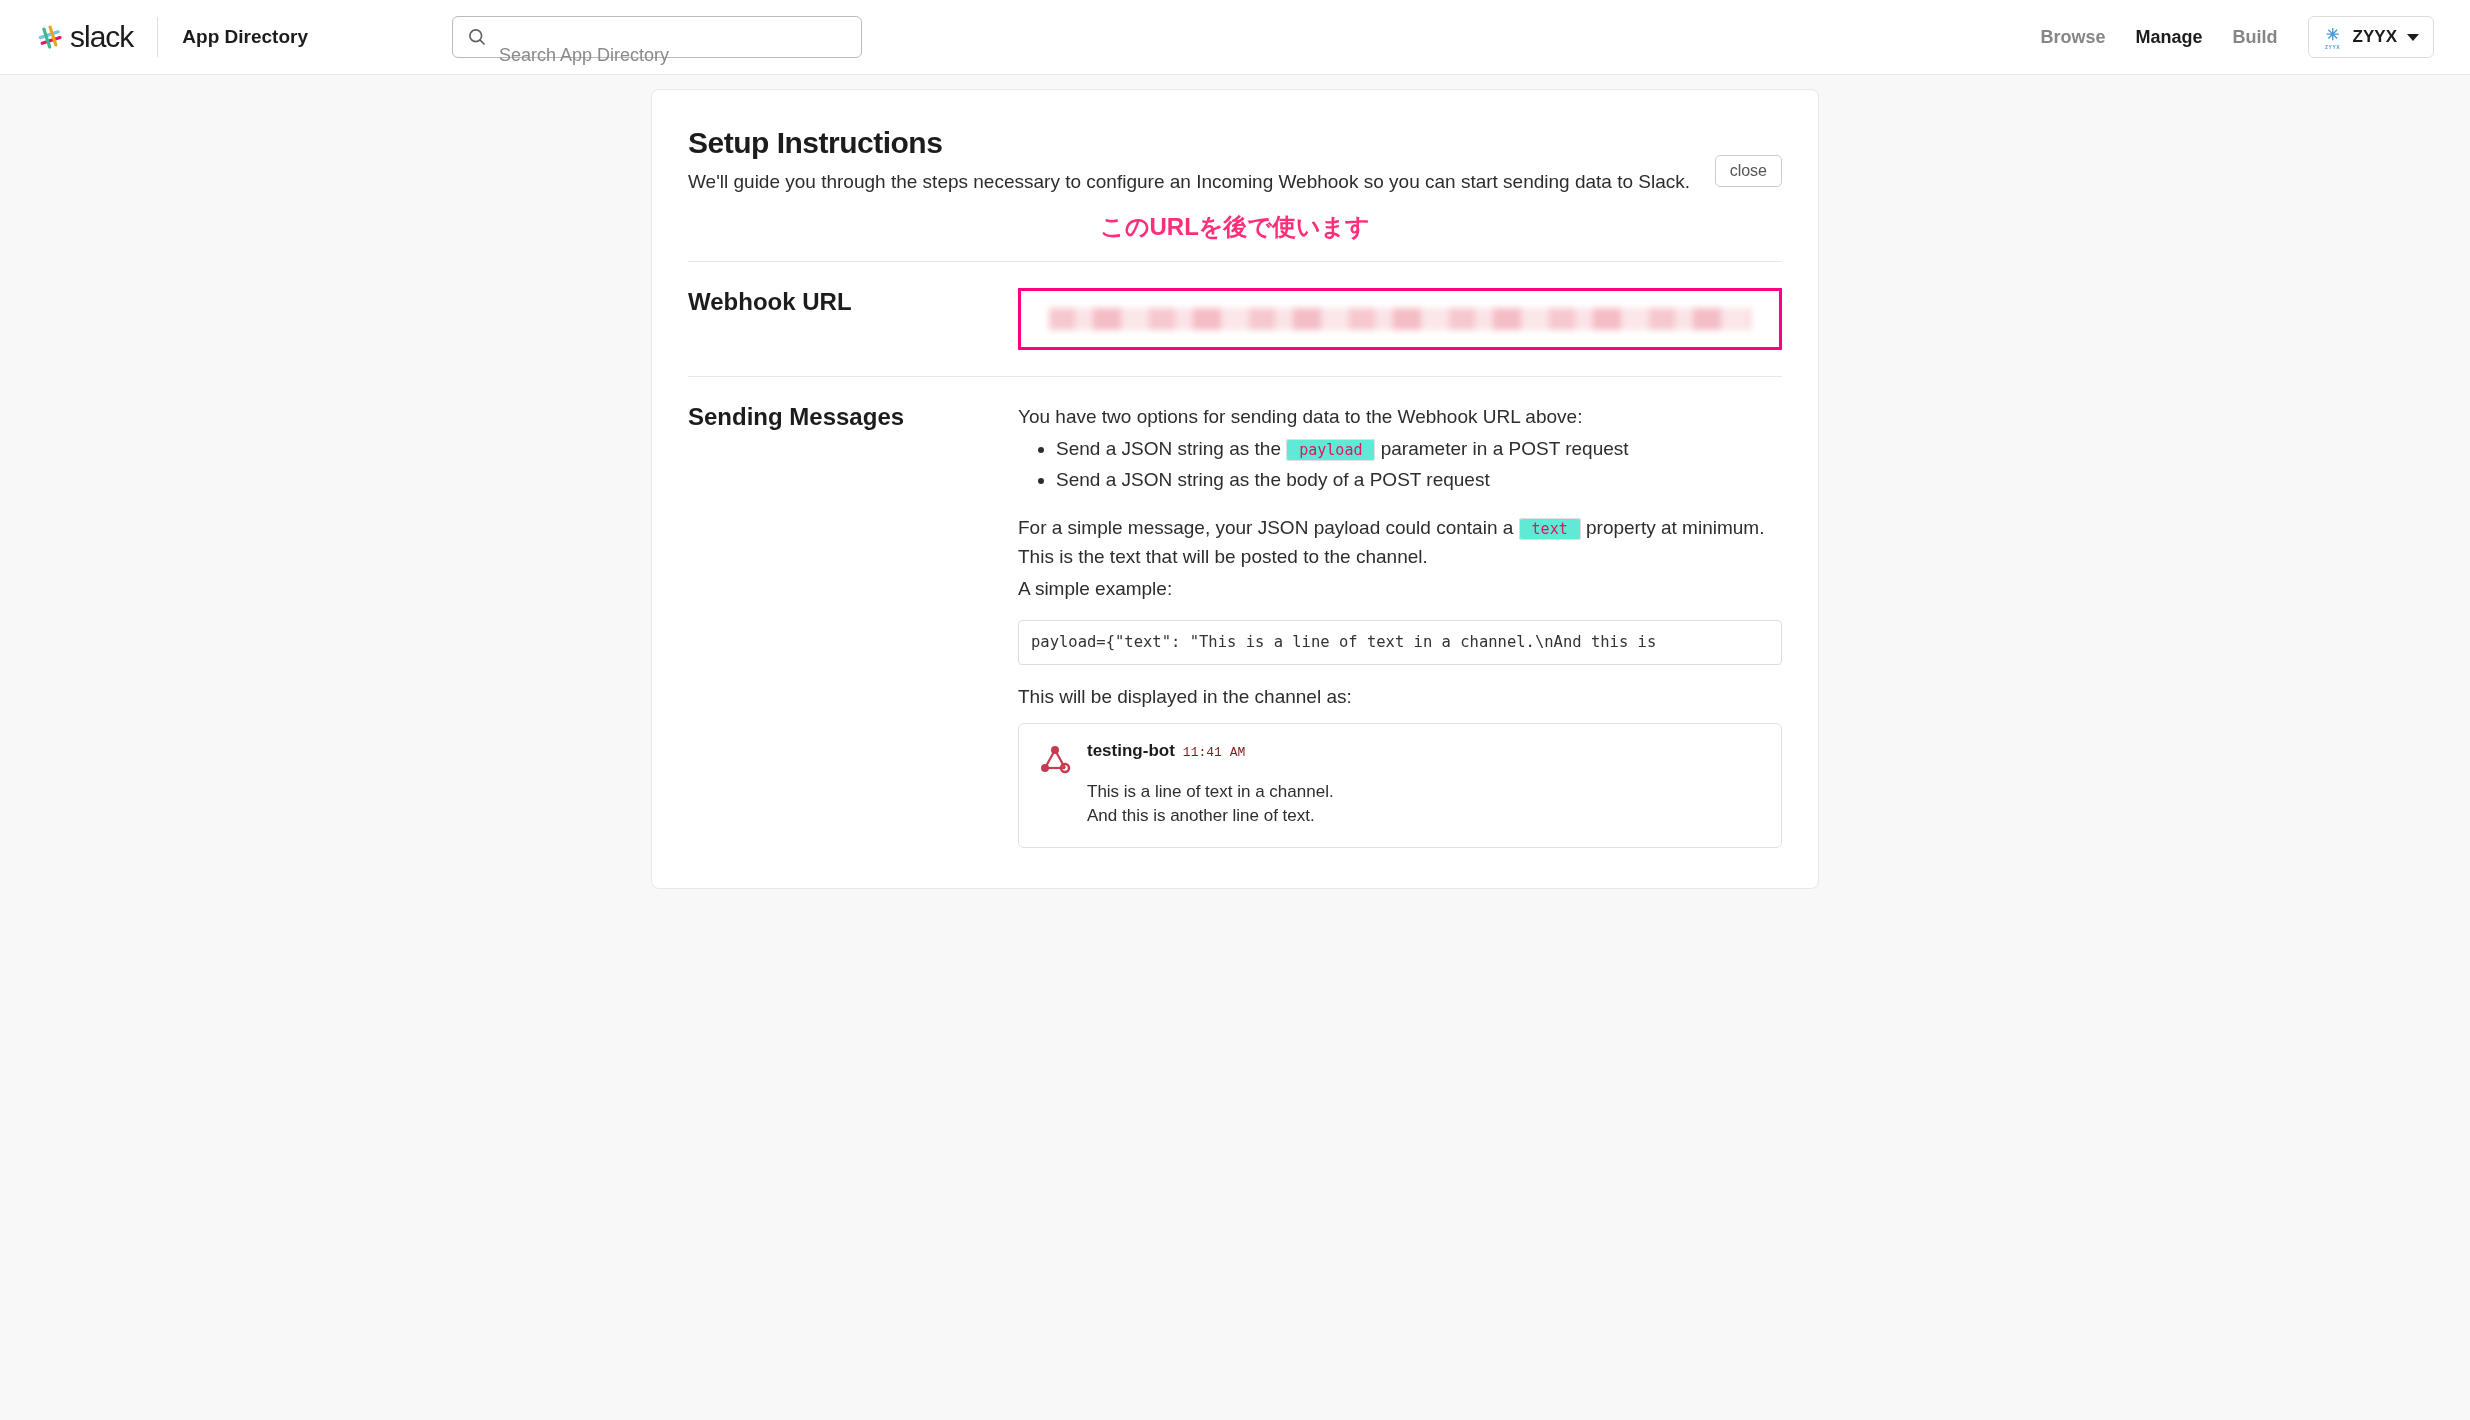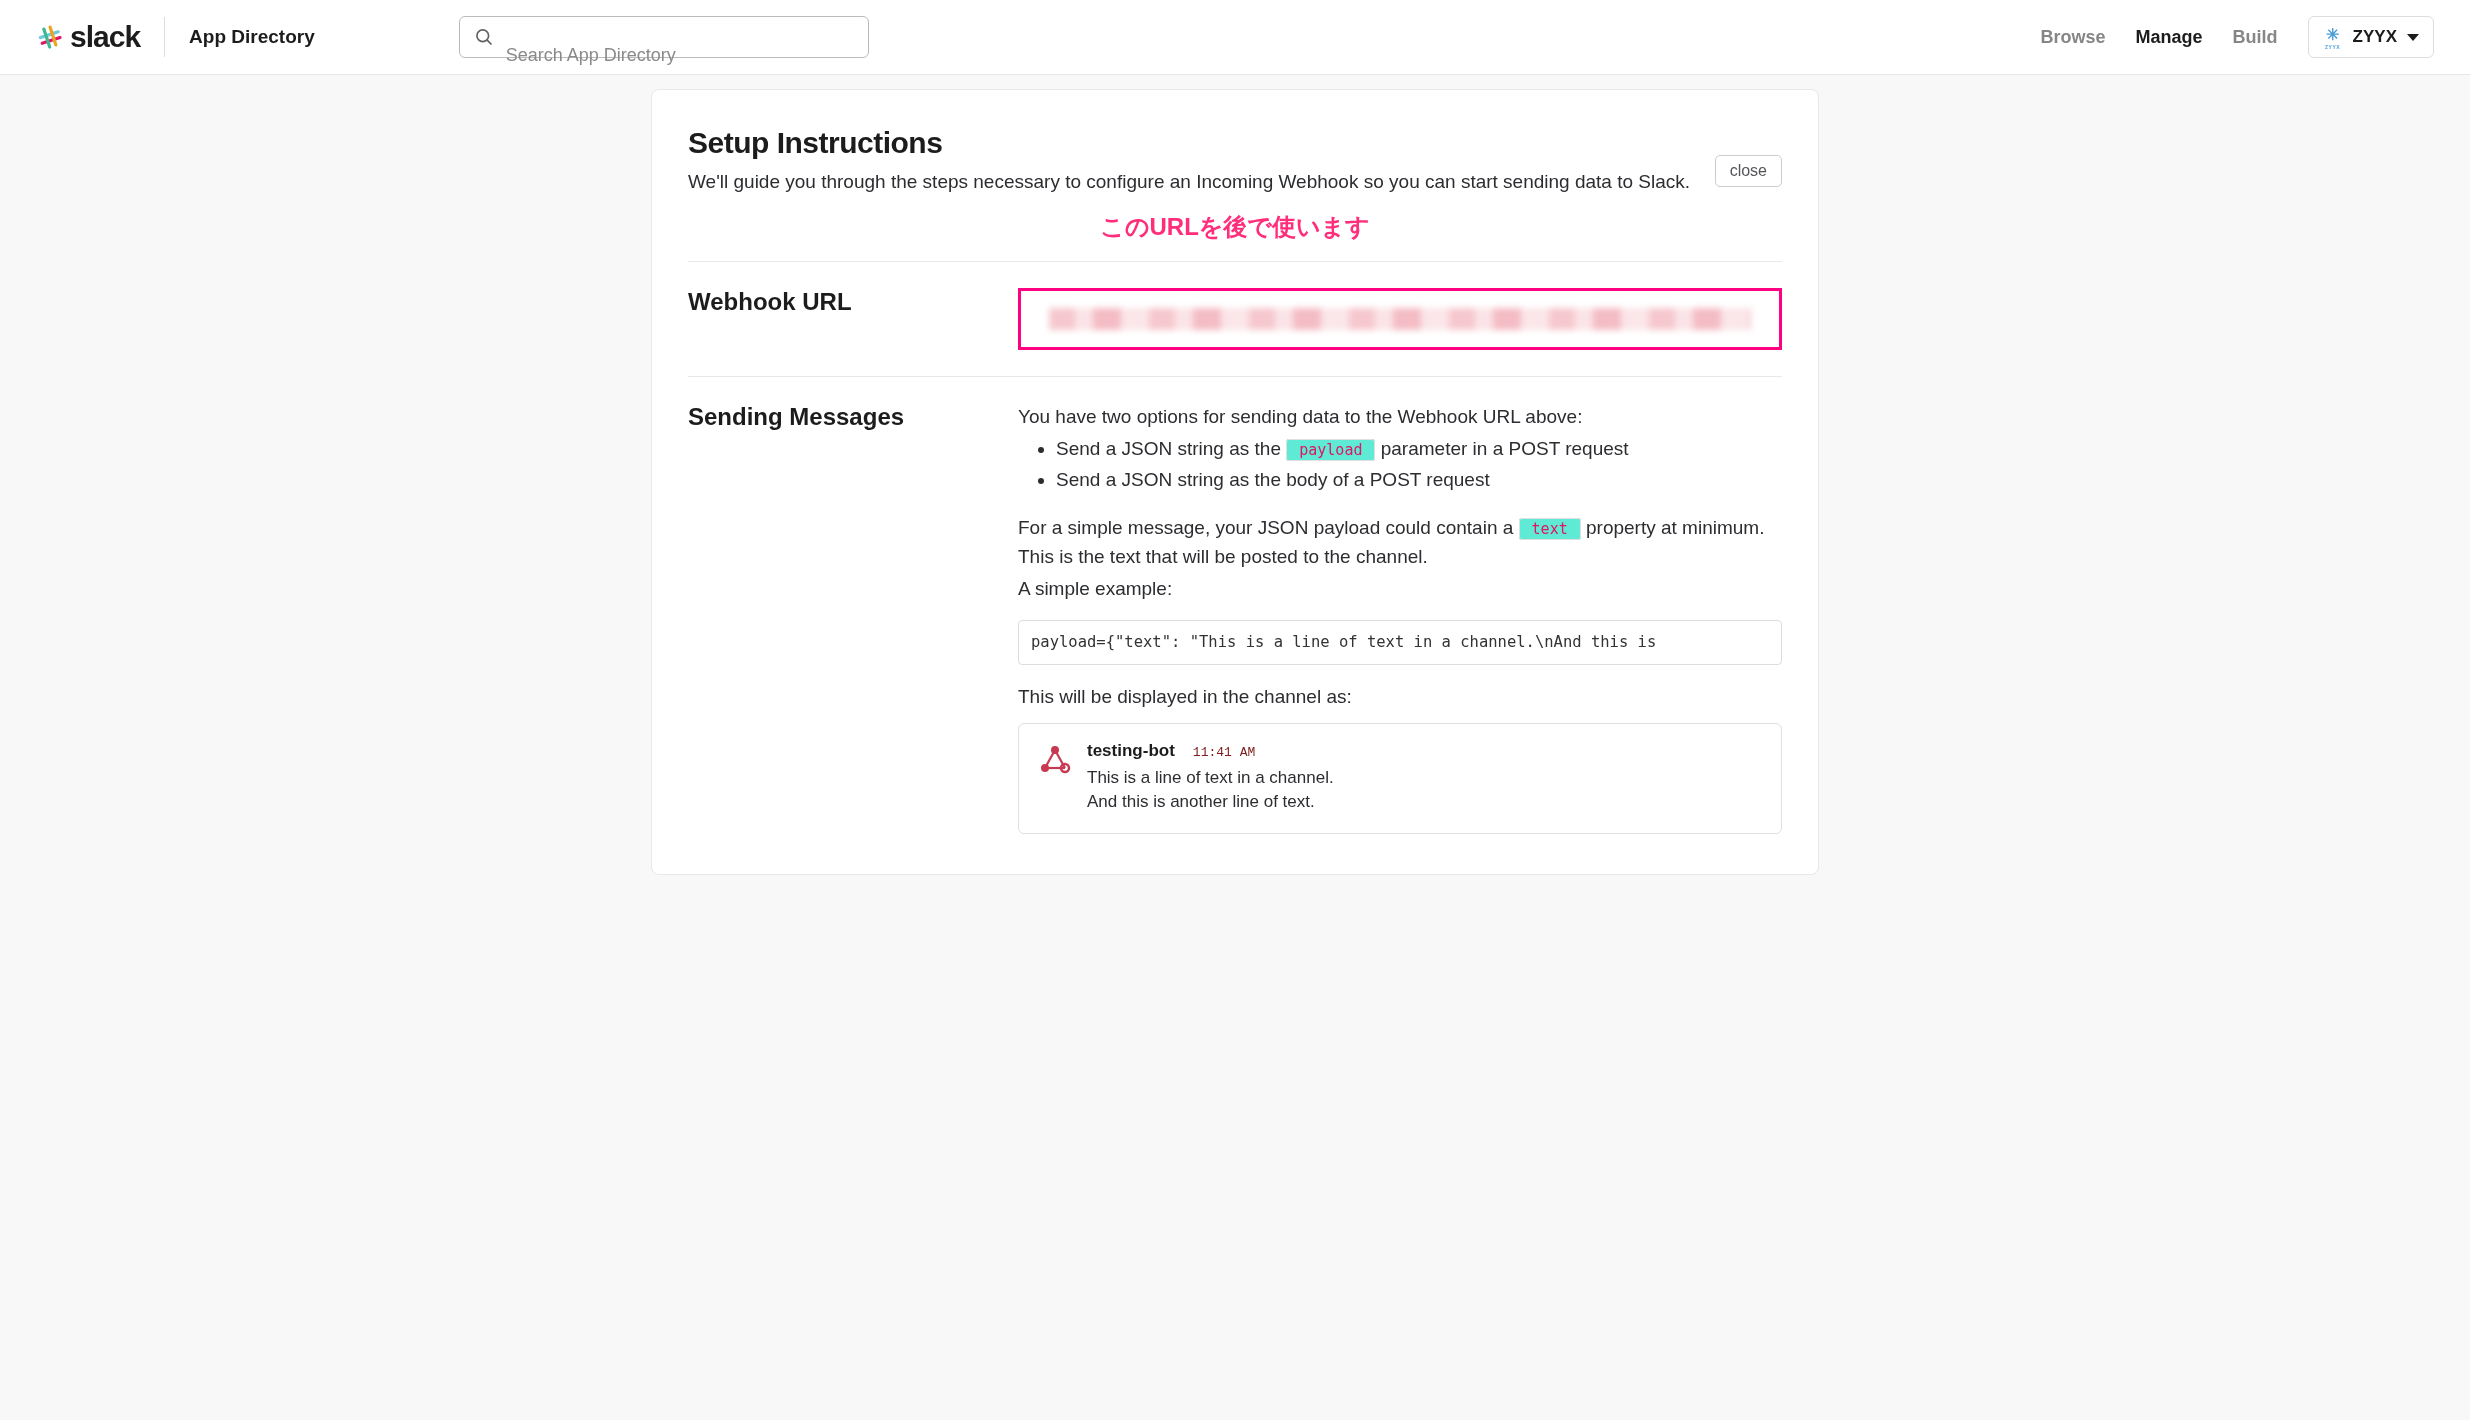--- a/index.html
+++ b/index.html
@@ -19,21 +19,21 @@
     .logo-group {
       display: flex;
       align-items: center;
       gap: 24px;
     }
     .slack-logo {
       display: flex;
       align-items: center;
       gap: 6px;
       font-size: 30px;
-      font-weight: 700;
+      font-weight: 400;
       letter-spacing: -1px;
       color: #1d1c1d;
     }
     .slack-icon {
       width: 28px;
       height: 28px;
       position: relative;
     }
     .divider-v {
       width: 1px;
@@ -226,22 +226,22 @@
       height: 36px;
       margin-top: 4px;
       color: #c73a51;
     }
     .msg-body {
       filter: blur(0.7px);
     }
     .msg-header {
       display: flex;
       align-items: baseline;
-      gap: 18px;
-      margin-bottom: 2px;
+      gap: 8px;
+      margin-bottom: 16px;
     }
     .bot-name { font-weight: 900; font-size: 17px; color: #1d1c1d; }
     .bot-time { font-size: 13px; color: #7f1d1d; font-family: Liberation Mono, monospace; }
     .msg-line { font-size: 17px; color: #2c2d30; line-height: 1.45; }
   </style>
 </head>
 <body>
 
 <div class="header">
   <div class="logo-group">

